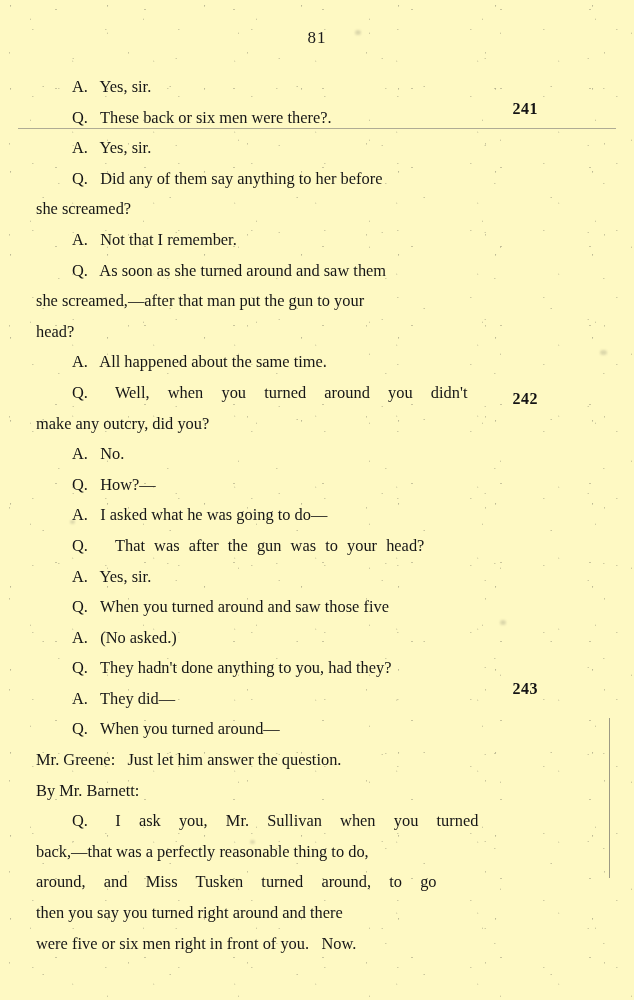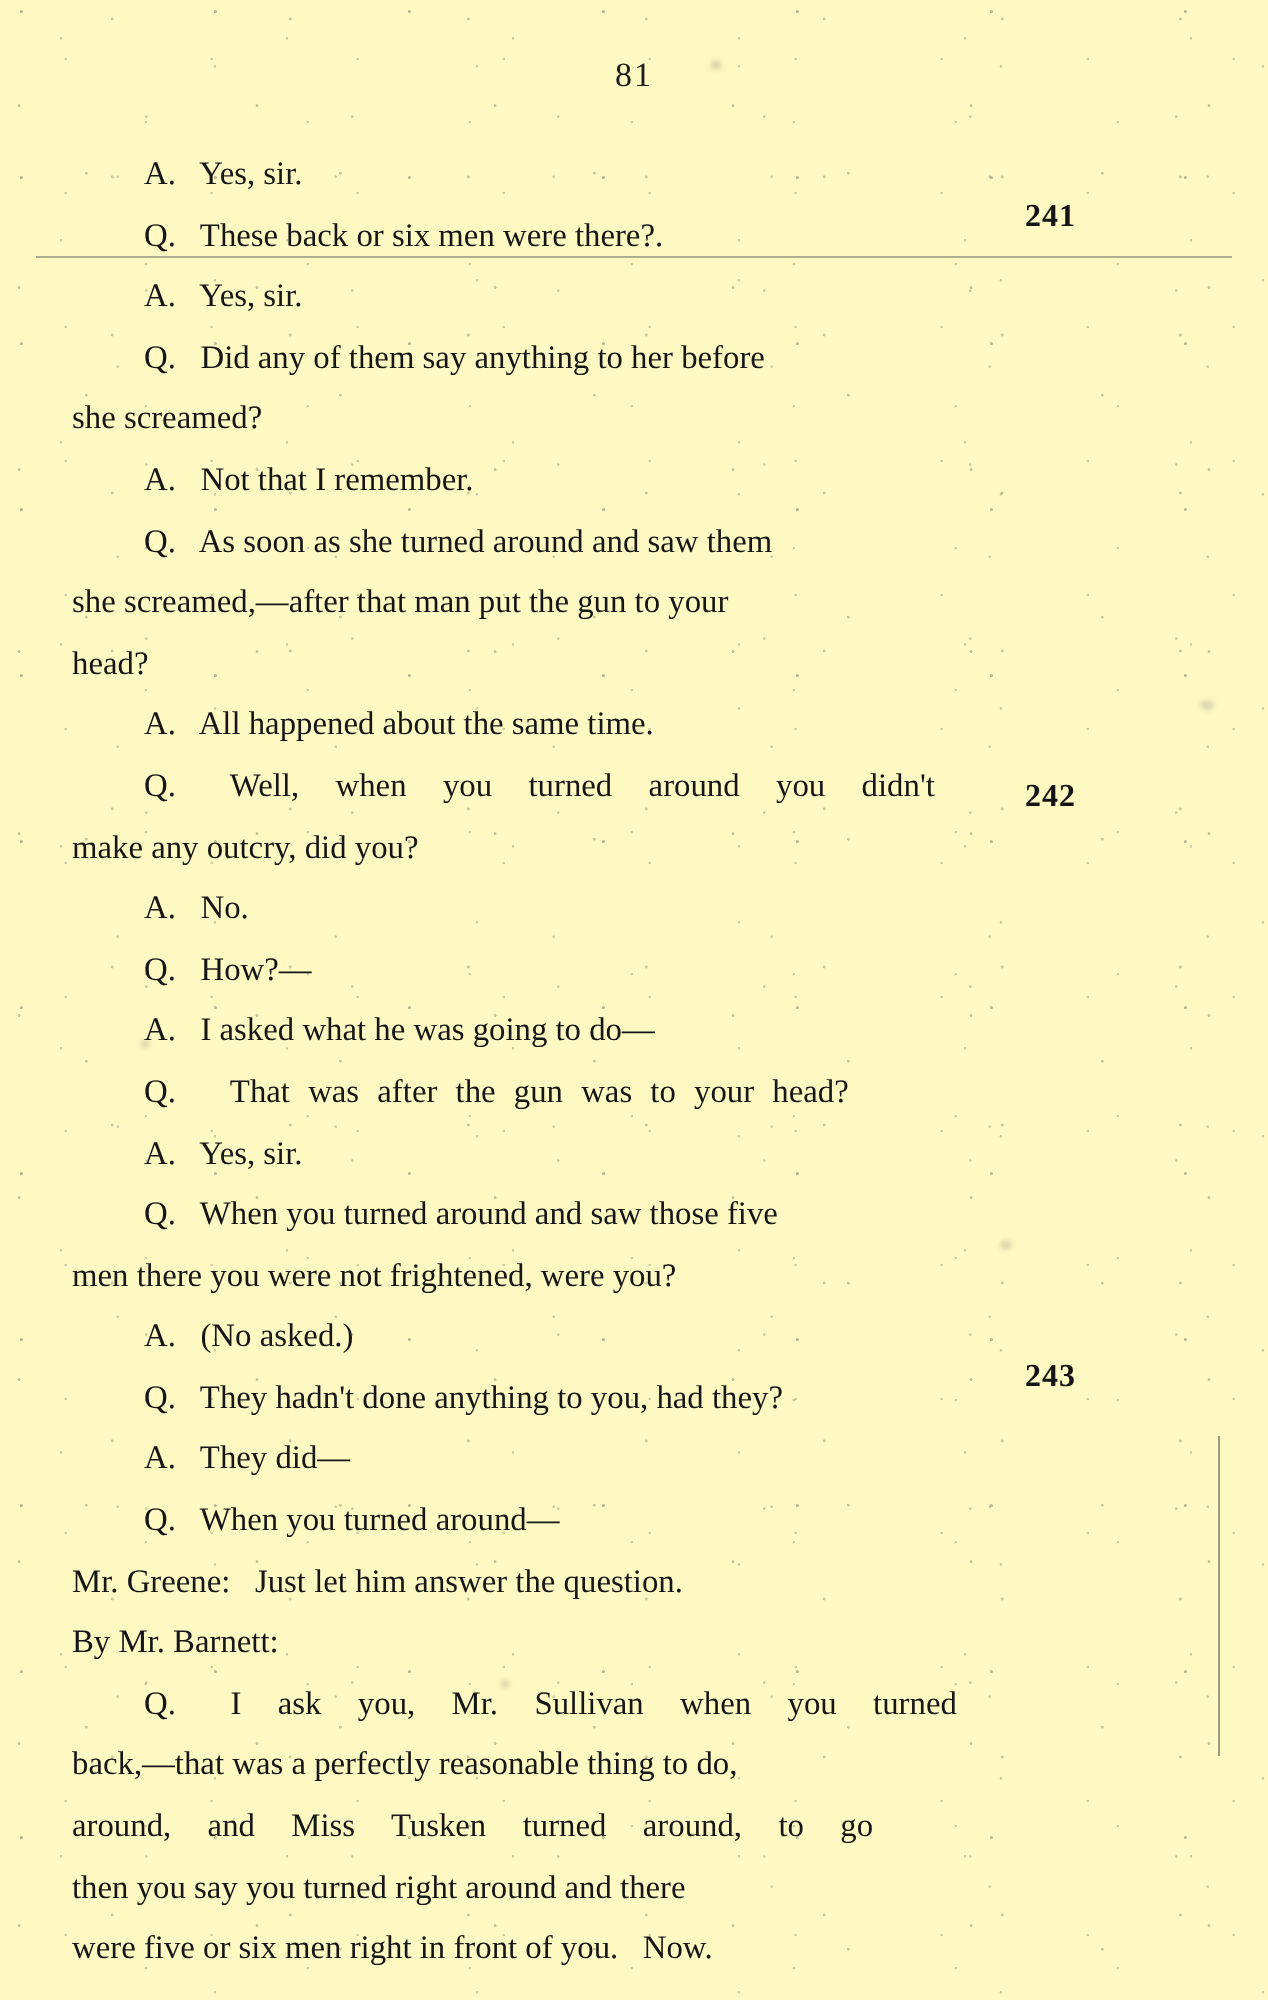--- a/index.html
+++ b/index.html
@@ -152,21 +152,20 @@
     <div class="line">head?</div>
     <div class="line indent">A.   All happened about the same time.</div>
     <div class="line indent wide">Q.   Well,  when  you  turned  around  you  didn't</div>
     <div class="line">make any outcry, did you?</div>
     <div class="line indent">A.   No.</div>
     <div class="line indent">Q.   How?—</div>
     <div class="line indent">A.   I asked what he was going to do—</div>
     <div class="line indent wide">Q.   That was after the gun was to your head?</div>
     <div class="line indent">A.   Yes, sir.</div>
     <div class="line indent">Q.   When you turned around and saw those five</div>
-    <div class="line">men there you were not frightened, were you?</div>
     <div class="line indent">A.   (No asked.)</div>
     <div class="line indent">Q.   They hadn't done anything to you, had they?</div>
     <div class="line indent">A.   They did—</div>
     <div class="line indent">Q.   When you turned around—</div>
     <div class="line">Mr. Greene:   Just let him answer the question.</div>
     <div class="line">By Mr. Barnett:</div>
     <div class="line indent wide">Q.   I  ask  you,  Mr.  Sullivan  when  you  turned</div>
     <div class="line">back,—that was a perfectly reasonable thing to do,</div>
     <div class="line wide">around,  and  Miss  Tusken  turned  around,  to  go</div>
     <div class="line">then you say you turned right around and there</div>

